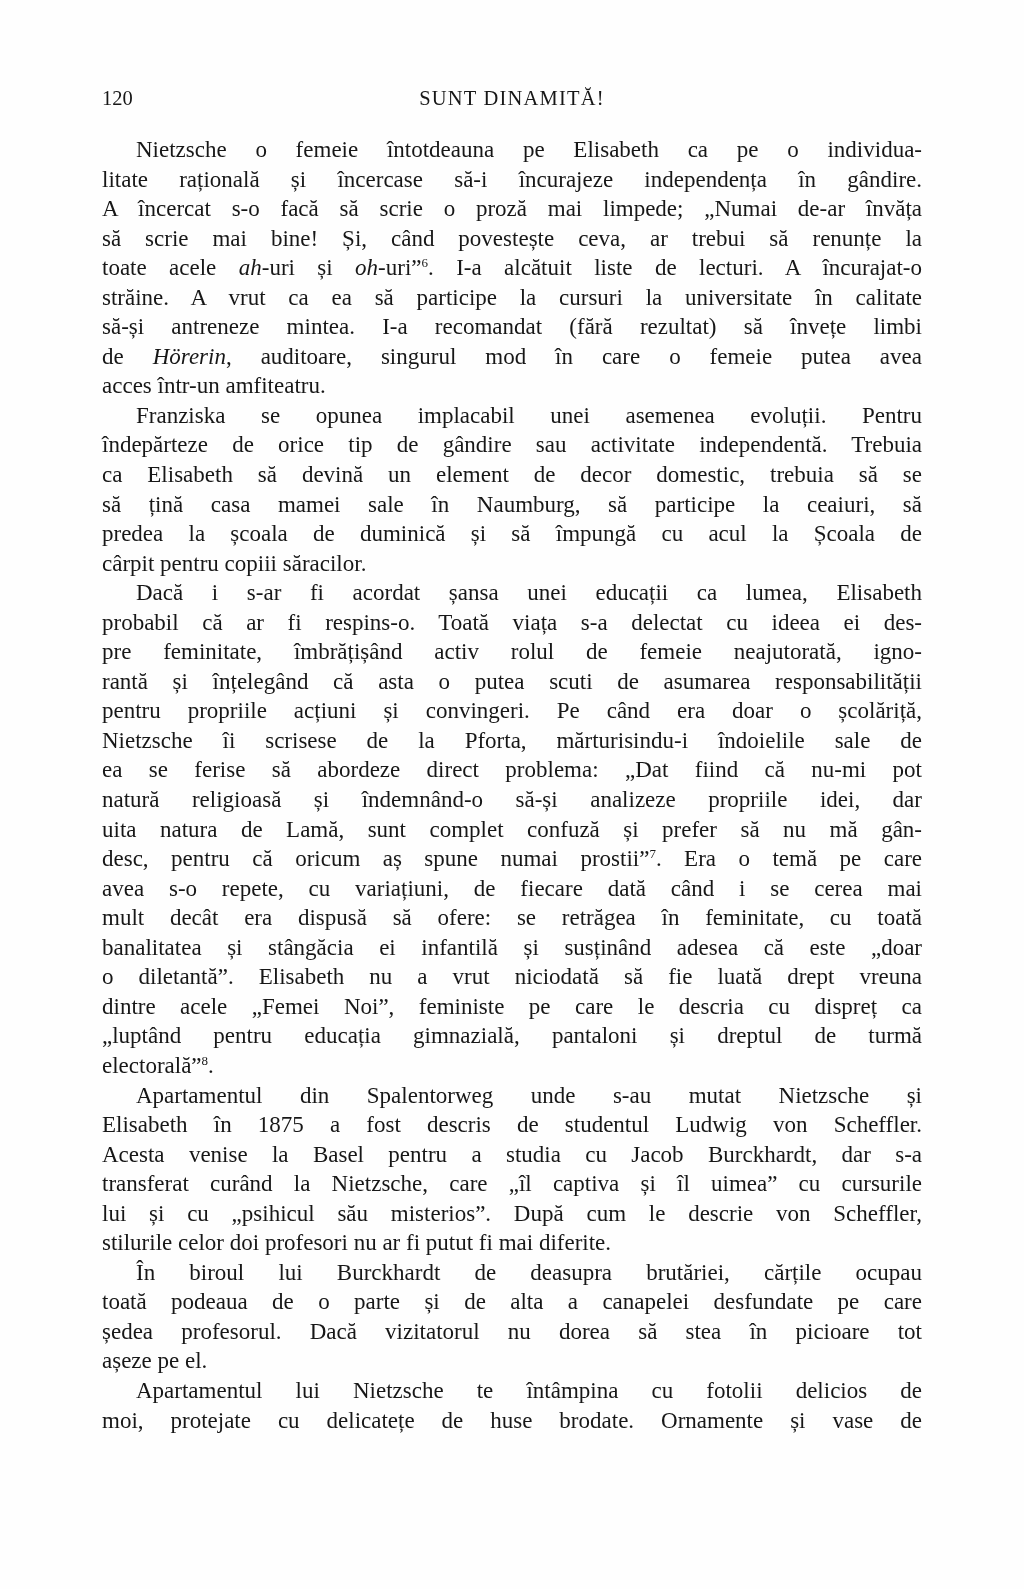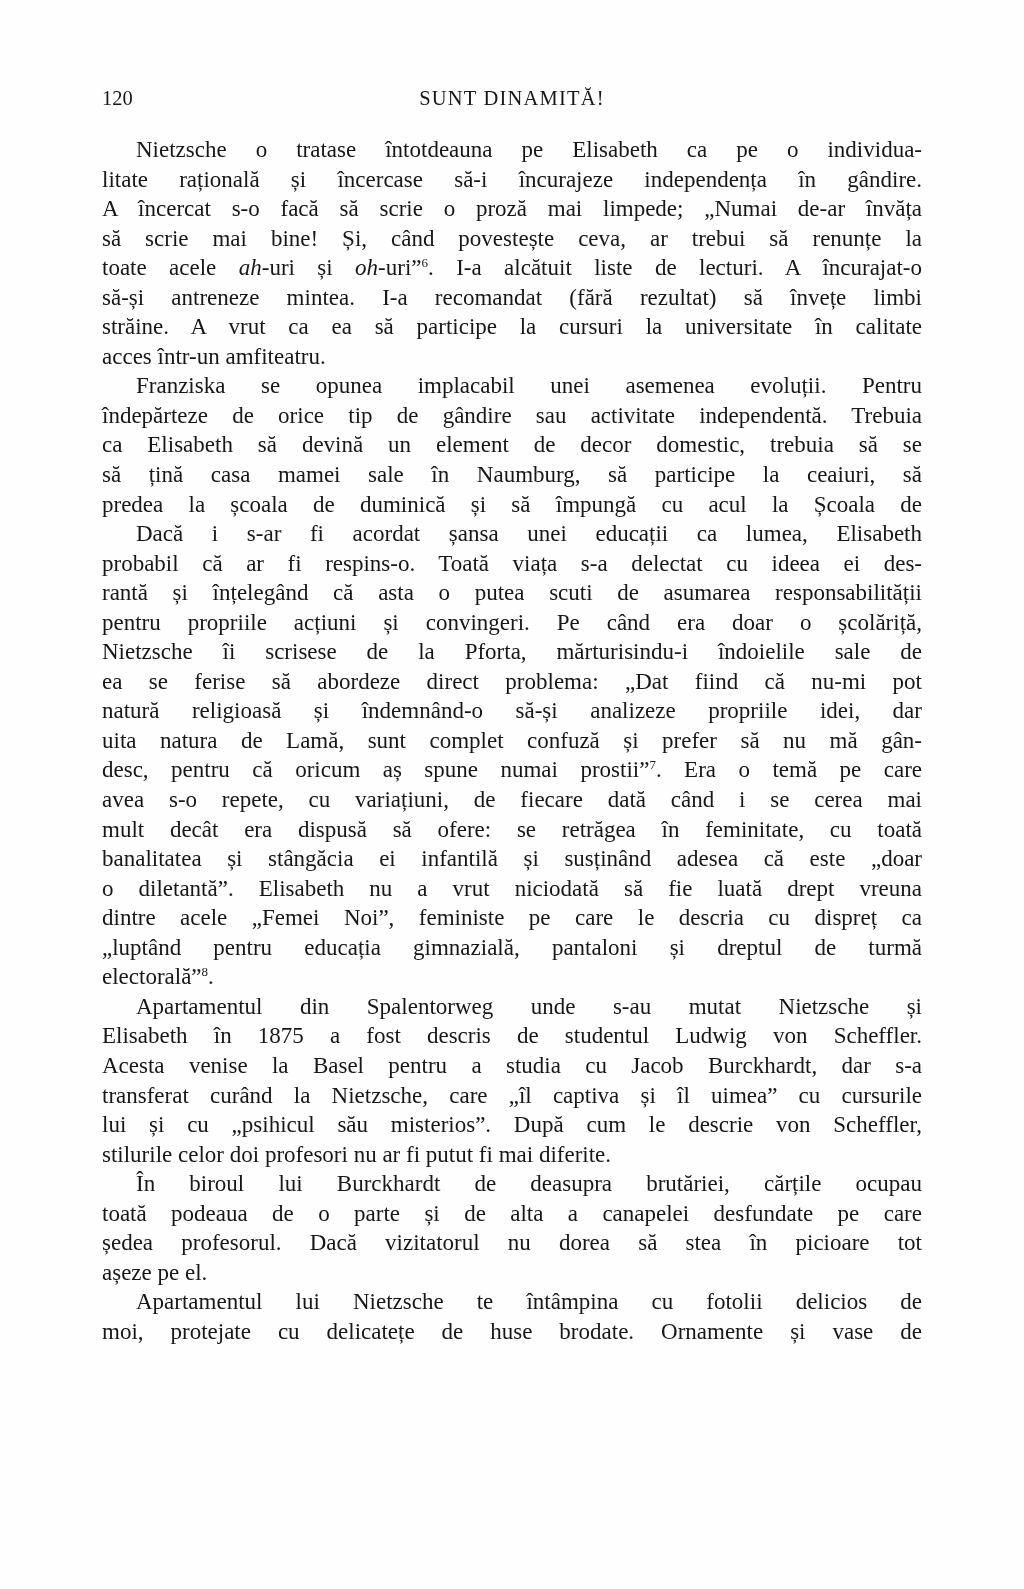--- a/index.html
+++ b/index.html
@@ -69,39 +69,42 @@
 </head>
 <body>
 
 <div class="page">
   <div class="header">
     <span class="page-number">120</span>
     <span class="running-title">SUNT DINAMITĂ!</span>
   </div>
   <div class="text-block">
       <div class="para">
-        <div class="line"><span>Nietzsche o tratase întotdeauna pe Elisabeth ca pe o individua-</span></div>
+        <div class="line"><span>Nietzsche o femeie întotdeauna pe Elisabeth ca pe o individua-</span></div>
         <div class="line"><span>litate rațională și încercase să-i încurajeze independența în gândire.</span></div>
         <div class="line"><span>A încercat s-o facă să scrie o proză mai limpede; „Numai de-ar învăța</span></div>
         <div class="line"><span>să scrie mai bine! Și, când povestește ceva, ar trebui să renunțe la</span></div>
         <div class="line"><span>toate acele </span><i>ah</i><span>-uri și </span><i>oh</i><span>-uri”</span><sup>6</sup><span>. I-a alcătuit liste de lecturi. A încurajat-o</span></div>
+        <div class="line"><span>străine. A vrut ca ea să participe la cursuri la universitate în calitate</span></div>
         <div class="line"><span>să-și antreneze mintea. I-a recomandat (fără rezultat) să învețe limbi</span></div>
-        <div class="line"><span>străine. A vrut ca ea să participe la cursuri la universitate în calitate</span></div>
+        <div class="line"><span>de </span><i>Hörerin</i><span>, auditoare, singurul mod în care o femeie putea avea</span></div>
         <div class="line lastline"><span>acces într-un amfiteatru.</span></div>
       </div>
       <div class="para">
         <div class="line"><span>Franziska se opunea implacabil unei asemenea evoluții. Pentru</span></div>
         <div class="line"><span>îndepărteze de orice tip de gândire sau activitate independentă. Trebuia</span></div>
         <div class="line"><span>ca Elisabeth să devină un element de decor domestic, trebuia să se</span></div>
         <div class="line"><span>să țină casa mamei sale în Naumburg, să participe la ceaiuri, să</span></div>
         <div class="line"><span>predea la școala de duminică și să împungă cu acul la Școala de</span></div>
+        <div class="line lastline"><span>cârpit pentru copiii săracilor.</span></div>
       </div>
       <div class="para">
         <div class="line"><span>Dacă i s-ar fi acordat șansa unei educații ca lumea, Elisabeth</span></div>
         <div class="line"><span>probabil că ar fi respins-o. Toată viața s-a delectat cu ideea ei des-</span></div>
+        <div class="line"><span>pre feminitate, îmbrățișând activ rolul de femeie neajutorată, igno-</span></div>
         <div class="line"><span>rantă și înțelegând că asta o putea scuti de asumarea responsabilității</span></div>
         <div class="line"><span>pentru propriile acțiuni și convingeri. Pe când era doar o școlăriță,</span></div>
         <div class="line"><span>Nietzsche îi scrisese de la Pforta, mărturisindu-i îndoielile sale de</span></div>
         <div class="line"><span>ea se ferise să abordeze direct problema: „Dat fiind că nu-mi pot</span></div>
         <div class="line"><span>natură religioasă și îndemnând-o să-și analizeze propriile idei, dar</span></div>
         <div class="line"><span>uita natura de Lamă, sunt complet confuză și prefer să nu mă gân-</span></div>
         <div class="line"><span>desc, pentru că oricum aș spune numai prostii”</span><sup>7</sup><span>. Era o temă pe care</span></div>
         <div class="line"><span>avea s-o repete, cu variațiuni, de fiecare dată când i se cerea mai</span></div>
         <div class="line"><span>mult decât era dispusă să ofere: se retrăgea în feminitate, cu toată</span></div>
         <div class="line"><span>banalitatea și stângăcia ei infantilă și susținând adesea că este „doar</span></div>

